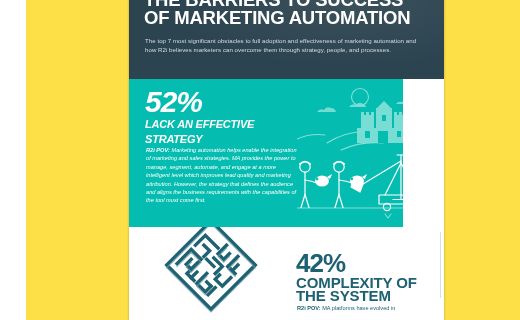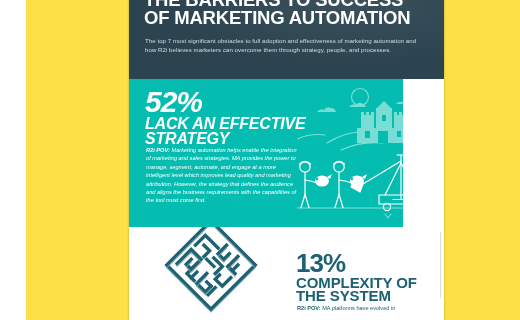--- a/index.html
+++ b/index.html
@@ -96,21 +96,21 @@
     left: 16px; top: 8px;
     color: #ffffff;
     font-size: 30px;
     letter-spacing: -1px;
   }
   .stat-52-label {
     position: absolute;
     left: 16px; top: 38px;
     width: 180px;
     color: #ffffff;
-    font-size: 16px;
+    font-size: 11px;
     font-weight: 700;
     line-height: 14.5px;
     letter-spacing: -0.2px;
     text-transform: uppercase;
     white-space: pre-line;
   }
   .pov-teal {
     position: absolute;
     left: 17px; top: 67px;
     width: 152px;
@@ -335,21 +335,21 @@
           <g fill="none" stroke="#6d99a5" stroke-width="1.3" stroke-linecap="square" opacity="0.75">
             <rect x="3.6" y="3.6" width="62.6" height="62.6"></rect>
             <path d="M10 58 v-20 h14 v14 h-7 v-7"></path>
             <path d="M32 10 v12 h8 v-8"></path>
             <path d="M48 10 v14 h10"></path>
             <path d="M38 44 v14 h12 v-8"></path>
           </g>
         </g>
       </svg>
 
-      <div class="stat-42">13%</div>
+      <div class="stat-42">42%</div>
 
       <div class="stat-42-label">COMPLEXITY OF
 THE SYSTEM</div>
 
       <div class="pov-dark">
         <b>R2i POV:</b><span> MA platforms have evolved in</span>
       </div>
     </div>
 
     <div class="rule-v"></div>

